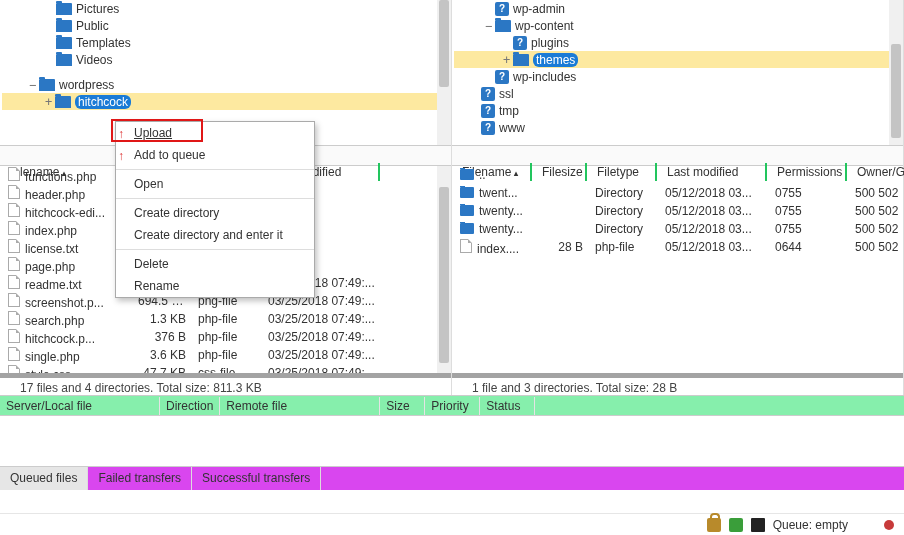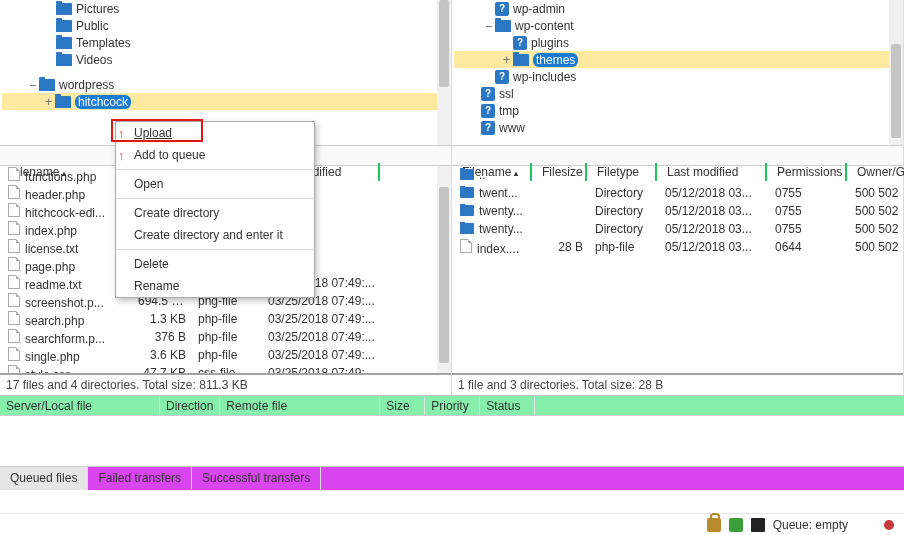--- a/index.html
+++ b/index.html
@@ -20,21 +20,21 @@
 .sort::after { content:" \25B4"; font-size:9px; }
 .list { flex:1; overflow:hidden; position:relative; }
 .row { display:flex; align-items:center; height:18px; padding-left:2px; }
 .row .c { padding:0 6px; white-space:nowrap; overflow:hidden; text-overflow:ellipsis; }
 .file-icon { width:12px; height:14px; border:1px solid #aaa; margin-right:5px; display:inline-block; position:relative; background:#fff; }
 .file-icon::after { content:""; position:absolute; right:-1px; top:-1px; border-top:4px solid #fff; border-left:4px solid #aaa; }
 .folder-sm { width:14px; height:11px; background:#2b77c4; border-radius:1px; margin-right:5px; display:inline-block; position:relative; top:1px; }
 .folder-sm::before { content:""; position:absolute; left:0; top:-2px; width:5px; height:2px; background:#2b77c4; }
 .vscroll { position:absolute; right:0; top:0; bottom:0; width:14px; background:#f0f0f0; }
 .vscroll .thumb { position:absolute; left:2px; right:2px; background:#c4c4c4; border-radius:2px; }
-.status { border-top:2px solid #a3a3a3; height:22px; padding:3px 6px; color:#444; }
+.status { border-top:5px solid #a3a3a3; height:22px; padding:3px 20px; color:#444; }
 .queue-hdr { display:flex; border-top:1px solid #ccc; border-bottom:1px solid #ccc; background:#86efac; height:21px; align-items:center; }
 .queue-hdr .col { padding:2px 6px; border-right:1px solid #e4e4e4; white-space:nowrap; }
 .queue-body { height:50px; background:#fff; }
 .tabs { display:flex; border-top:1px solid #ccc; background:#d946ef; height:24px; align-items:stretch; }
 .tab { padding:4px 10px; border-right:1px solid #ddd; cursor:pointer; }
 .tab.active { background:#e6e6e6; }
 .footer { position:absolute; bottom:0; right:0; left:0; height:22px; display:flex; align-items:center; justify-content:flex-end; padding:0 10px; gap:8px; border-top:1px solid #e6e6e6; }
 .fi { width:14px; height:14px; display:inline-block; }
 .lock    { background:conic-gradient(#b88a2b 0 100%); border-radius:2px; position:relative; }
 .lock::before { content:""; position:absolute; left:3px; top:-5px; width:6px; height:6px; border:2px solid #b88a2b; border-bottom:none; border-radius:4px 4px 0 0; }
@@ -147,21 +147,21 @@
        <div class="c colL-type">png-file</div>
        <div class="c colL-mod">03/25/2018 07:49:...</div>
      </div>
         <div class="row">
        <div class="c colL-name"><span class="file-icon"></span><span>search.php</span></div>
        <div class="c colL-size">1.3 KB</div>
        <div class="c colL-type">php-file</div>
        <div class="c colL-mod">03/25/2018 07:49:...</div>
      </div>
         <div class="row">
-       <div class="c colL-name"><span class="file-icon"></span><span>searchform.p...</span></div>
+       <div class="c colL-name"><span class="file-icon"></span><span>hitchcock.p...</span></div>
        <div class="c colL-size">376 B</div>
        <div class="c colL-type">php-file</div>
        <div class="c colL-mod">03/25/2018 07:49:...</div>
      </div>
         <div class="row">
        <div class="c colL-name"><span class="file-icon"></span><span>single.php</span></div>
        <div class="c colL-size">3.6 KB</div>
        <div class="c colL-type">php-file</div>
        <div class="c colL-mod">03/25/2018 07:49:...</div>
      </div>

